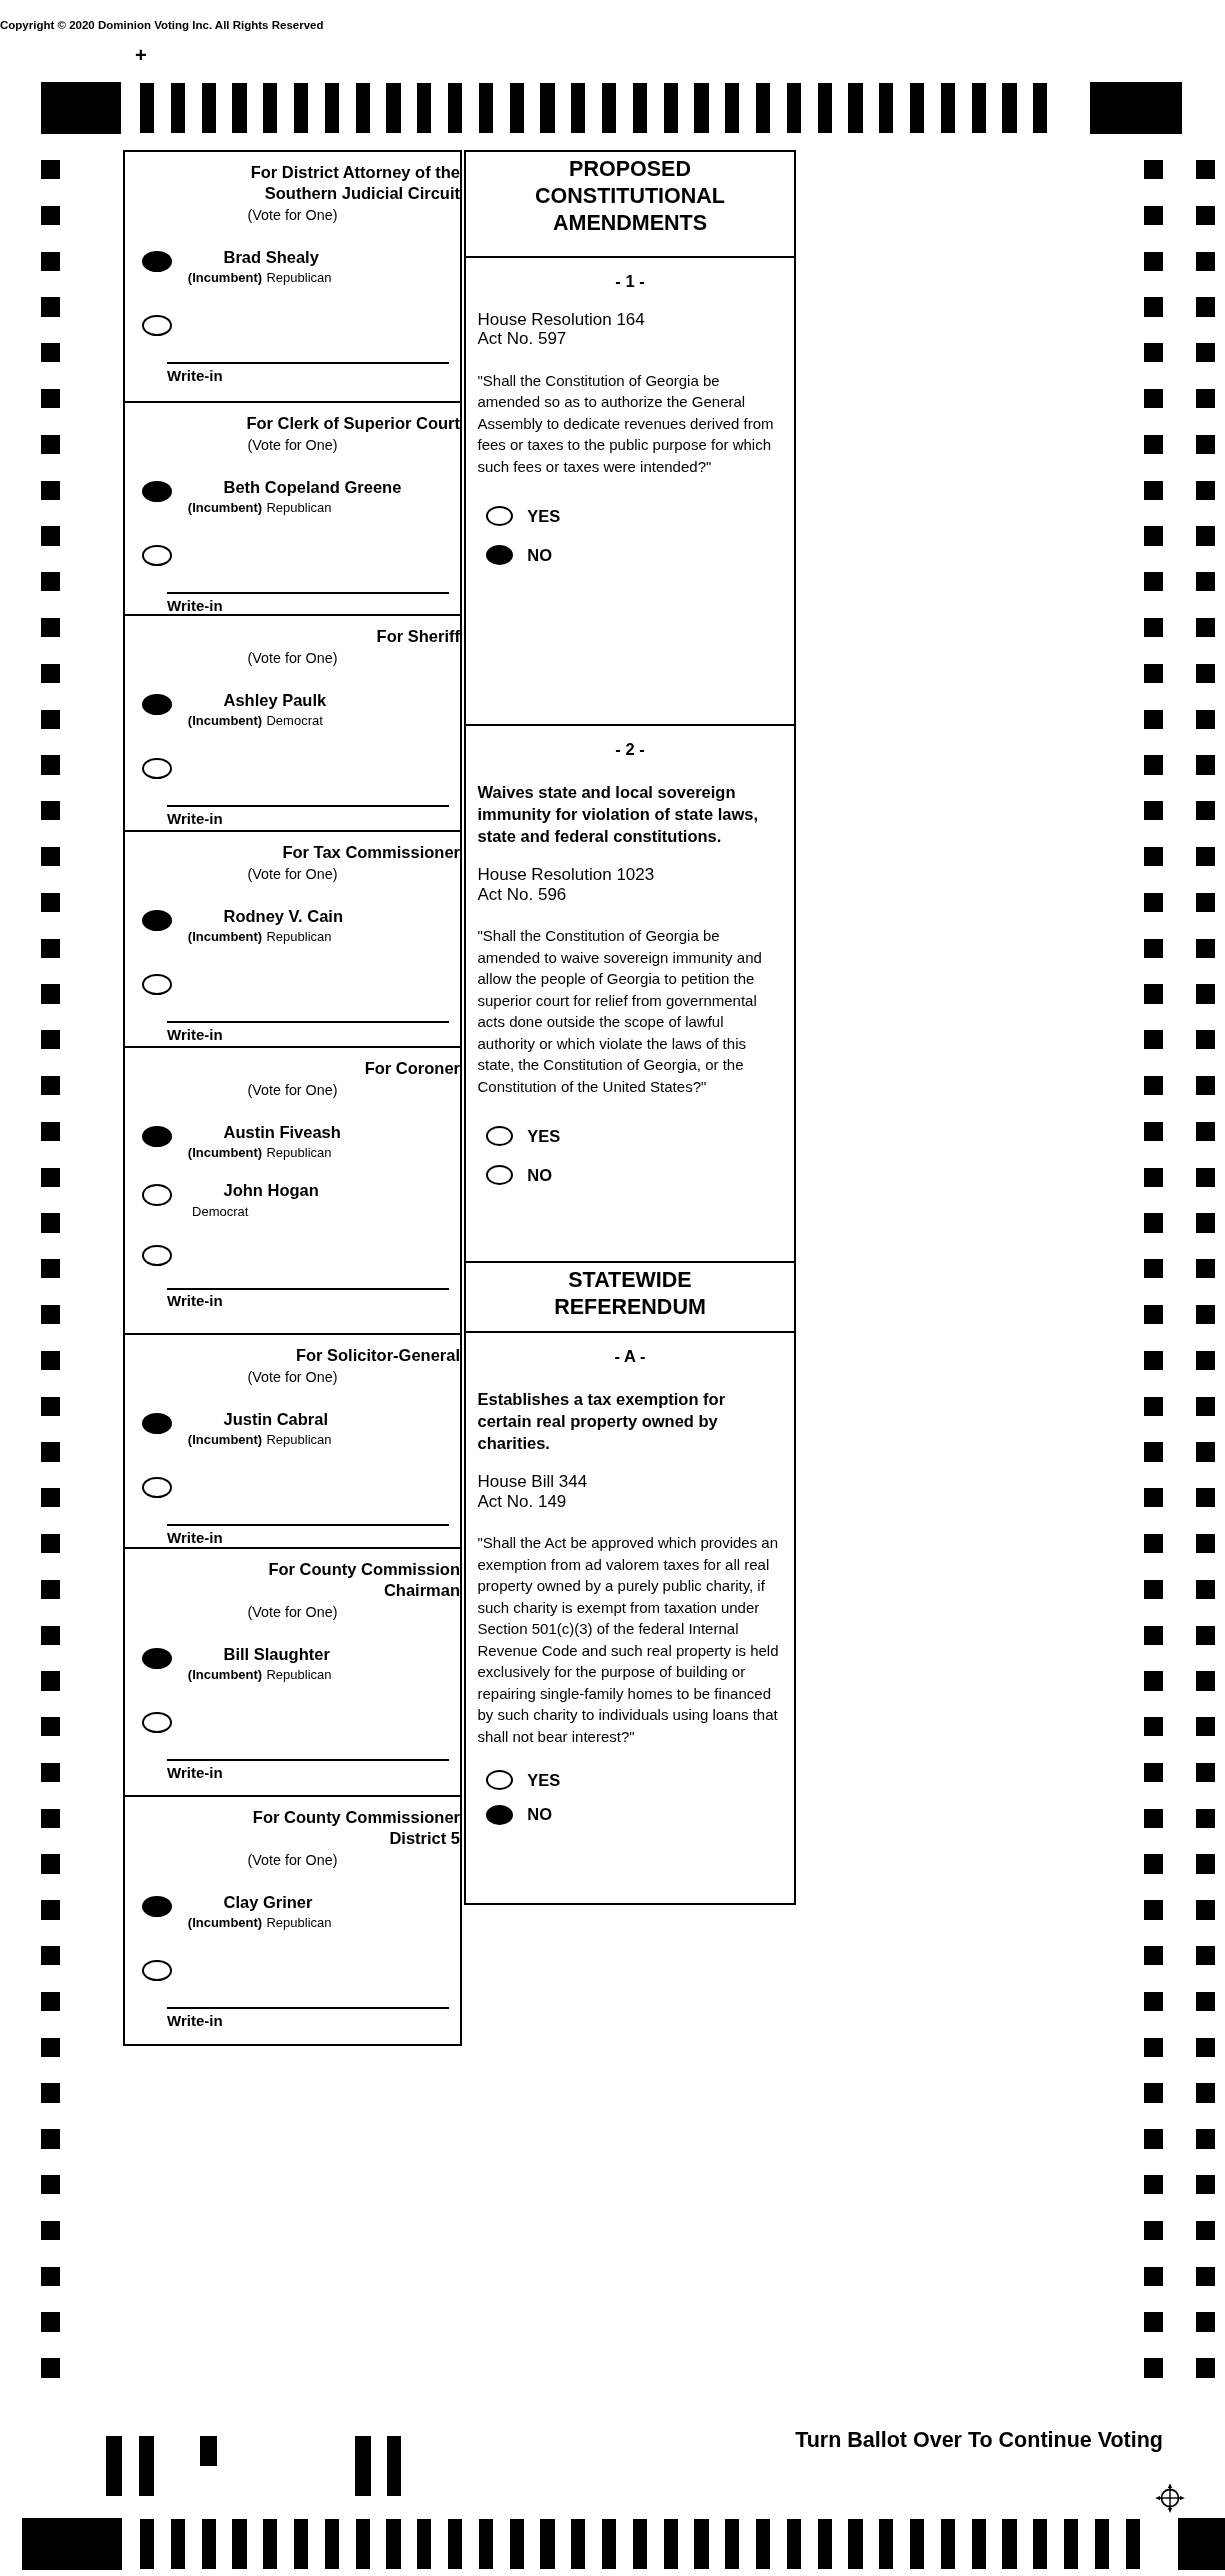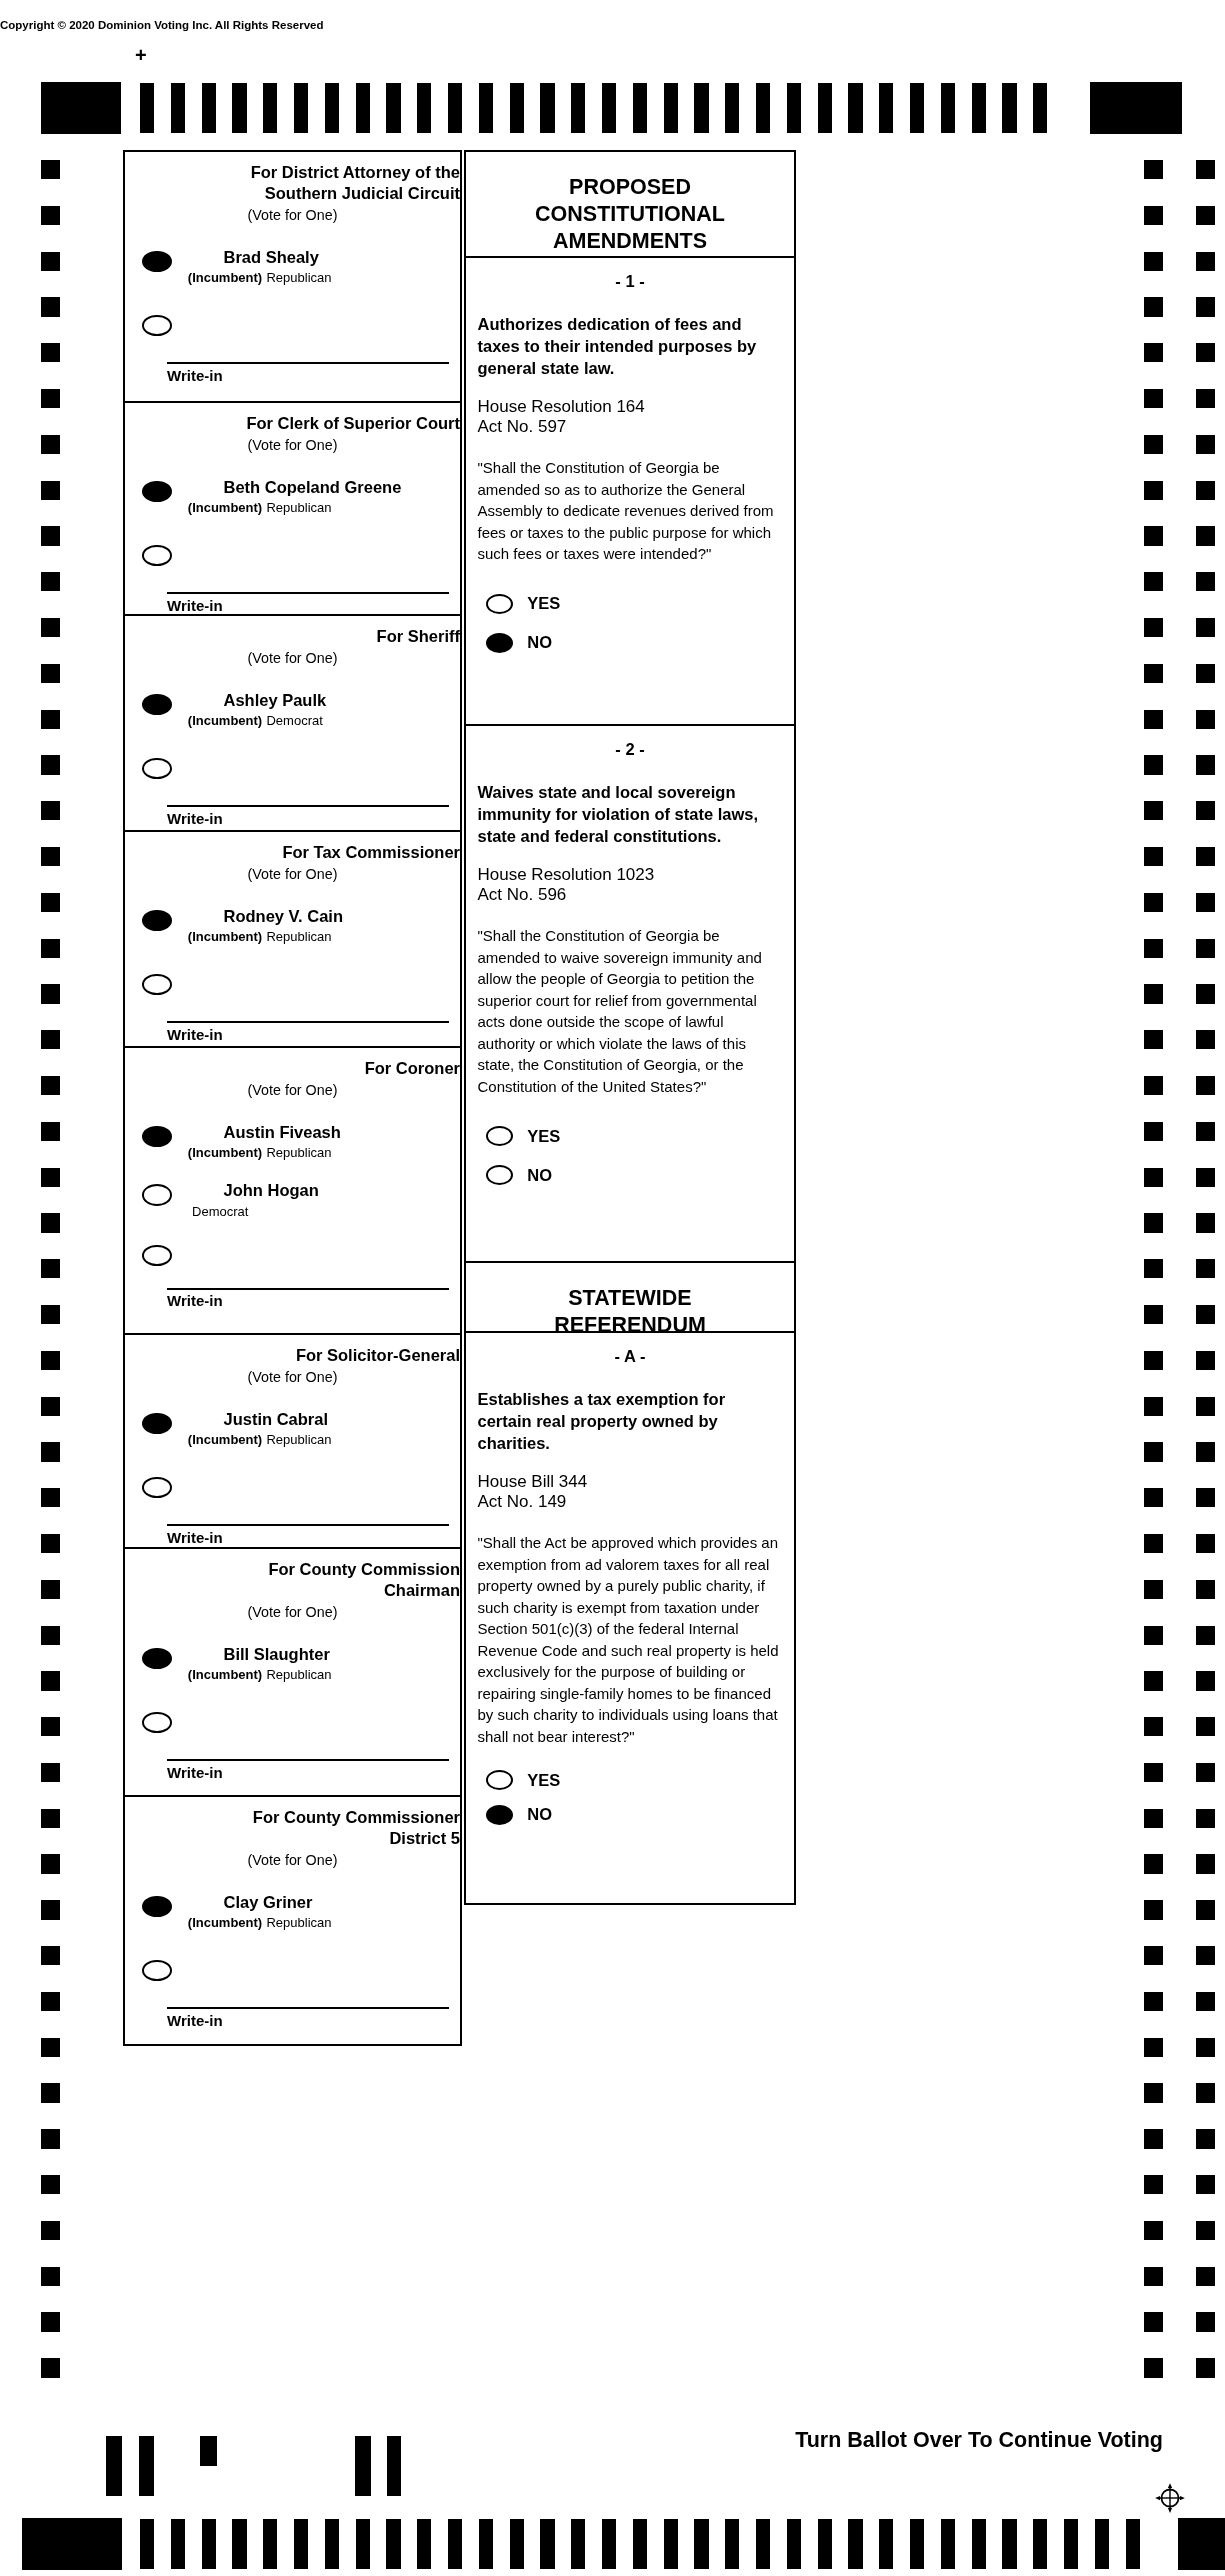--- a/index.html
+++ b/index.html
@@ -41,21 +41,21 @@
   .inc{font-weight:bold;}
   .party{margin-left:4.3px;}
   .wi-oval{margin:30px 0 0 17px;}
   .wi-line{margin:26px 11.5px 0 42px;border-top:2.1px solid #000;}
   .wi-label{margin:2.9px 0 0 42px;font-size:15px;font-weight:bold;}
 
   .oval{width:30px;height:21.5px;border:2.1px solid #000;border-radius:50%;
         box-sizing:border-box;background:#fff;flex:0 0 auto;}
   .oval.filled{background:#000;}
 
-  .col-header{text-align:center;font-weight:bold;font-size:21.5px;line-height:27px;padding-top:22px;}
+  .col-header{text-align:center;font-weight:bold;font-size:21.5px;line-height:27px;padding-top:4px;}
   .m-num{text-align:center;font-weight:bold;font-size:16.5px;margin-top:14.3px;}
   .m-sum{font-weight:bold;font-size:16.5px;line-height:22px;margin:21.5px 11.5px 0 11.5px;}
   .m-ref{font-size:17px;line-height:19.3px;margin:18.6px 11.5px 0 11.5px;}
   .m-q{font-size:15px;line-height:21.5px;margin:21.5px 10px 0 11.5px;}
   .m-choice{display:flex;align-items:center;margin:18.6px 0 0 20px;}
   .m-choice.first{margin-top:29px;}
   .choice-oval{width:27px;height:20px;}
   .choice-label{margin-left:14.3px;font-size:16.5px;font-weight:bold;}
 </style>
 </head>
@@ -394,21 +394,20 @@
     <div class="section" style="height:106px;">
       <div class="col-header">
         <div>PROPOSED</div>
         <div>CONSTITUTIONAL</div>
         <div>AMENDMENTS</div>
       </div>
     </div>
 
     <div class="section" style="height:468px;">
       <div class="m-num">- 1 -</div>
-      <div class="m-sum">Authorizes dedication of fees and taxes to their intended purposes by general state law.</div>
       <div class="m-ref">
         <div>House Resolution 164</div>
         <div>Act No. 597</div>
       </div>
       <div class="m-q">"Shall the Constitution of Georgia be amended so as to authorize the General Assembly to dedicate revenues derived from fees or taxes to the public purpose for which such fees or taxes were intended?"</div>
       <div class="m-choice first">
         <div class="oval choice-oval"></div>
         <div class="choice-label">YES</div>
       </div>
       <div class="m-choice">

